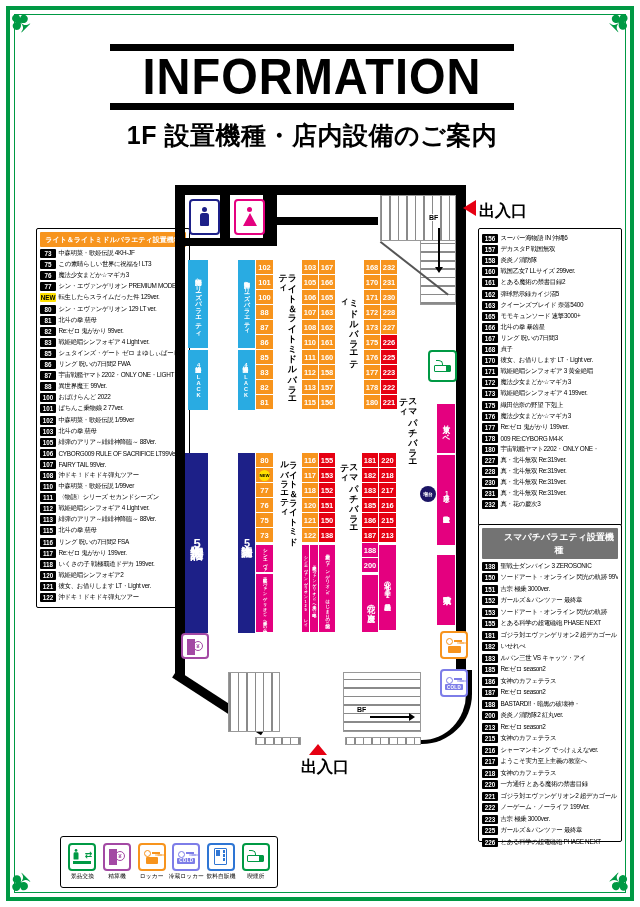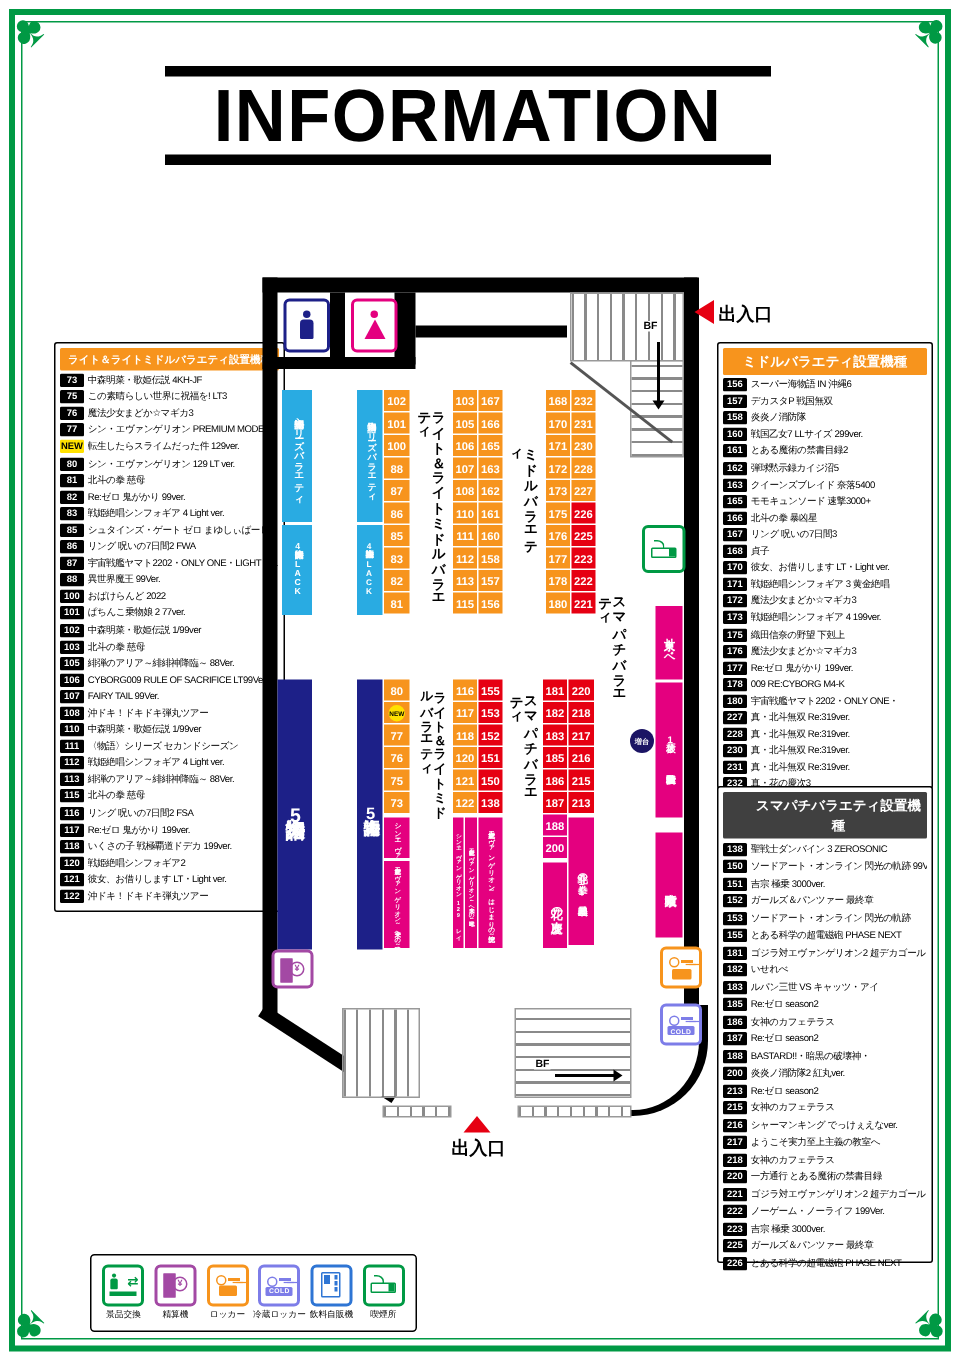--- a/index.html
+++ b/index.html
@@ -33,21 +33,21 @@
   .stack.red .cell{background:#e60012;}
   .stack.pinknums .cell{background:#e4007f;}
   .newdot{background:#ffe100;color:#000;border-radius:50%;width:11px;height:11px;display:flex;align-items:center;justify-content:center;font-size:4.3px;font-weight:bold;}
   .zone{color:#000;font-weight:bold;display:flex;align-items:center;justify-content:center;line-height:1.05;}
   .pinkcol{background:#e4007f;color:#fff;font-weight:bold;display:flex;align-items:center;justify-content:center;text-align:center;line-height:1.05;}
   .blue-island{background:#29abe2;}
   .dkblue-island{background:#1d2088;}
   
   .tri-left{width:0;height:0;border-top:8px solid transparent;border-bottom:8px solid transparent;border-right:13px solid #e60012;}
   .tri-up{width:0;height:0;border-left:9px solid transparent;border-right:9px solid transparent;border-bottom:11px solid #e60012;}
-  .exit-t{font-size:12px;font-weight:bold;color:#000;}
+  .exit-t{font-size:16px;font-weight:bold;color:#000;}
   
   .iconbox{position:absolute;background:#fff;border-radius:4px;display:flex;flex-direction:column;align-items:center;justify-content:center;gap:1px;}
   .p-man{position:relative;width:10px;height:20px;}
   .p-man::before{content:"";position:absolute;left:2.5px;top:0;width:5px;height:5px;border-radius:50%;background:var(--c);}
   .p-man::after{content:"";position:absolute;left:0.5px;top:6px;width:9px;height:13px;border-radius:2.5px 2.5px 1px 1px;background:var(--c);}
   .p-woman{position:relative;width:14px;height:20px;}
   .p-woman::before{content:"";position:absolute;left:4.5px;top:0;width:5px;height:5px;border-radius:50%;background:var(--c);}
   .p-woman::after{content:"";position:absolute;left:0;top:6px;width:0;height:0;border-left:7px solid transparent;border-right:7px solid transparent;border-bottom:13px solid var(--c);}
   .key{position:relative;width:16px;height:7px;}
   .key::before{content:"";position:absolute;left:0;top:0.5px;width:5px;height:5px;border:1.6px solid var(--c);border-radius:50%;}
@@ -87,20 +87,21 @@
   <div class="frame-inner"></div>
   <div class="corner" style="left:9px;top:6px;transform:rotate(-45deg);">♣</div>
   <div class="corner" style="right:9px;top:6px;transform:rotate(45deg);">♣</div>
   <div class="corner" style="left:9px;bottom:8px;transform:rotate(-135deg);">♣</div>
   <div class="corner" style="right:9px;bottom:8px;transform:rotate(135deg);">♣</div>
 
   <div class="title-block">
     <div class="tbar"></div>
     <div class="big-title">INFORMATION</div>
     <div class="tbar"></div>
+    <div class="subtitle">1F 設置機種・店内設備のご案内</div>
   </div>
 
   <div class="mlist" style="left:36px;top:228px;width:146px;height:372px;">
     <div class="mlist-h" style="background:#f7941d;font-size:7px;">ライト＆ライトミドルバラエティ設置機種</div>
     <div>
 
     <div class="row">
           <span class="no">73</span>
           <span class="nm">中森明菜・歌姫伝説 4KH-JF</span>
         </div>
@@ -225,21 +226,20 @@
           <span class="nm">彼女、お借りします LT・Light ver.</span>
         </div>
         <div class="row">
           <span class="no">122</span>
           <span class="nm">沖ドキ！ドキドキ弾丸ツアー</span>
         </div>
       </div>
   </div>
 
   <div class="mlist" style="left:478px;top:228px;width:136px;height:290px;">
-    <div class="mlist-h" style="background:#f7941d;font-size:9px;">ミドルバラエティ設置機種</div>
     <div>
 
     <div class="row">
           <span class="no">156</span>
           <span class="nm">スーパー海物語 IN 沖縄6</span>
         </div>
         <div class="row">
           <span class="no">157</span>
           <span class="nm">デカスタP 戦国無双</span>
         </div>
@@ -332,21 +332,21 @@
           <span class="nm">真・北斗無双 Re:319ver.</span>
         </div>
         <div class="row">
           <span class="no">232</span>
           <span class="nm">真・花の慶次3</span>
         </div>
       </div>
   </div>
 
   <div class="mlist" style="left:478px;top:524px;width:136px;height:310px;">
-    <div class="mlist-h" style="background:#404040;font-size:9px;padding-left:18px;">スマパチバラエティ設置機種</div>
+    <div class="mlist-h" style="background:#737373;font-size:9px;padding-left:18px;">スマパチバラエティ設置機種</div>
     <div>
 
     <div class="row" style="margin-top:2.5px;">
           <span class="no">138</span>
           <span class="nm">聖戦士ダンバイン 3 ZEROSONIC</span>
         </div>
         <div class="row" style="margin-top:2.5px;">
           <span class="no">150</span>
           <span class="nm">ソードアート・オンライン 閃光の軌跡 99Ver.</span>
         </div>

